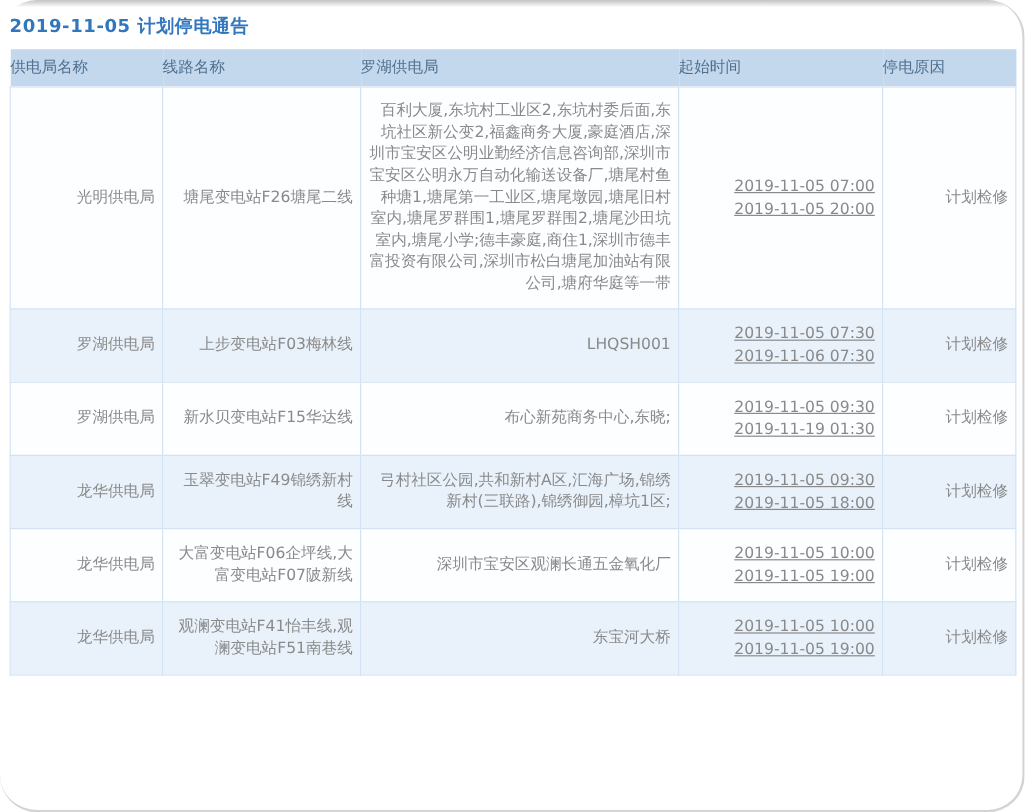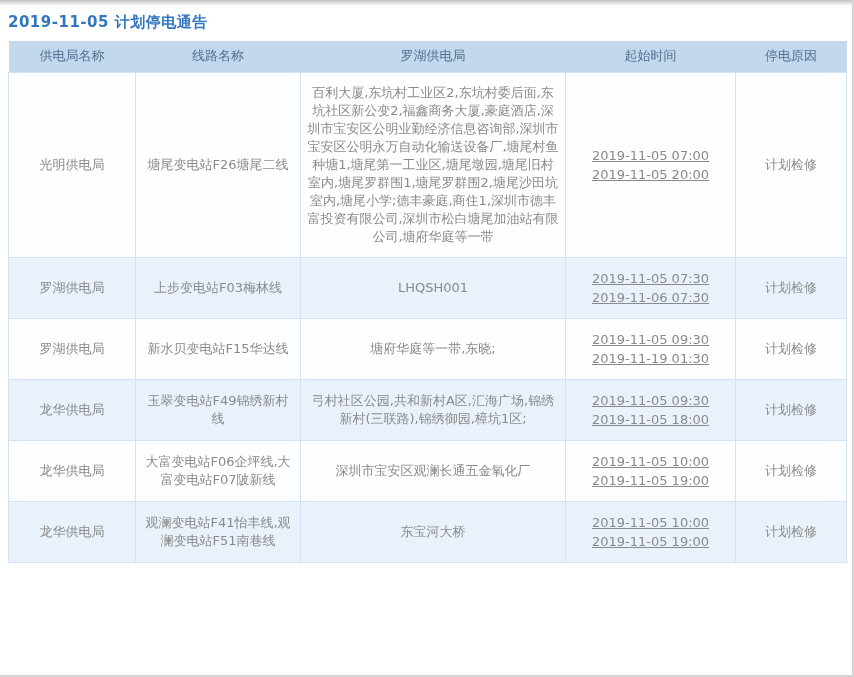--- a/index.html
+++ b/index.html
@@ -7,20 +7,21 @@
   body { font-family: "DejaVu Sans", "Liberation Sans", sans-serif; }
 
   .page {
     position: relative;
     width: 854px;
     height: 677px;
     background: #ffffff;
     overflow: hidden;
     border-right: 2px solid var(--frame, #d4d4d4);
     border-bottom: 2px solid var(--frame, #d4d4d4);
+    border-radius: 31px;
   }
   .top-shade {
     position: absolute;
     top: 0; left: 0; right: 0;
     height: 6px;
     background: linear-gradient(to bottom, #c3c3c3, rgba(255,255,255,0));
     pointer-events: none;
   }
   .page-title {
     padding: 13px 0 9px 8px;
@@ -43,26 +44,26 @@
   table.outage-table col.c4 { width: 170px; }
   table.outage-table col.c5 { width: 111px; }
 
   table.outage-table thead th {
     background: var(--header-bg, #c3d8ed);
     color: var(--header-text, #51708f);
     font-weight: normal;
     font-size: 13px;
     height: 31px;
     padding: 0;
-    text-align: center;
+    text-align: left;
     border: none;
   }
   table.outage-table tbody td {
     border: 1px solid var(--border, #d3e3f3);
-    text-align: center;
+    text-align: right;
     vertical-align: middle;
     padding: 11px 6px;
     line-height: 18px;
     word-break: break-all;
   }
   table.outage-table tbody tr:nth-child(even) { background: var(--stripe, #e9f2fb); }
   table.outage-table tbody tr:nth-child(odd)  { background: #fdfeff; }
   .time-line { line-height: 19px; white-space: nowrap; text-decoration: underline; }
 </style>
 </head>
@@ -107,21 +108,21 @@
     <td>LHQSH001</td>
     <td>
       <div class="time-line">2019-11-05 07:30</div>
       <div class="time-line">2019-11-06 07:30</div>
     </td>
     <td>计划检修</td>
   </tr>
         <tr>
     <td>罗湖供电局</td>
     <td>新水贝变电站F15华达线</td>
-    <td>塘府华庭等一带,东晓;</td>
+    <td>布心新苑商务中心,东晓;</td>
     <td>
       <div class="time-line">2019-11-05 09:30</div>
       <div class="time-line">2019-11-19 01:30</div>
     </td>
     <td>计划检修</td>
   </tr>
         <tr>
     <td>龙华供电局</td>
     <td>玉翠变电站F49锦绣新村线</td>
     <td>弓村社区公园,共和新村A区,汇海广场,锦绣新村(三联路),锦绣御园,樟坑1区;</td>

